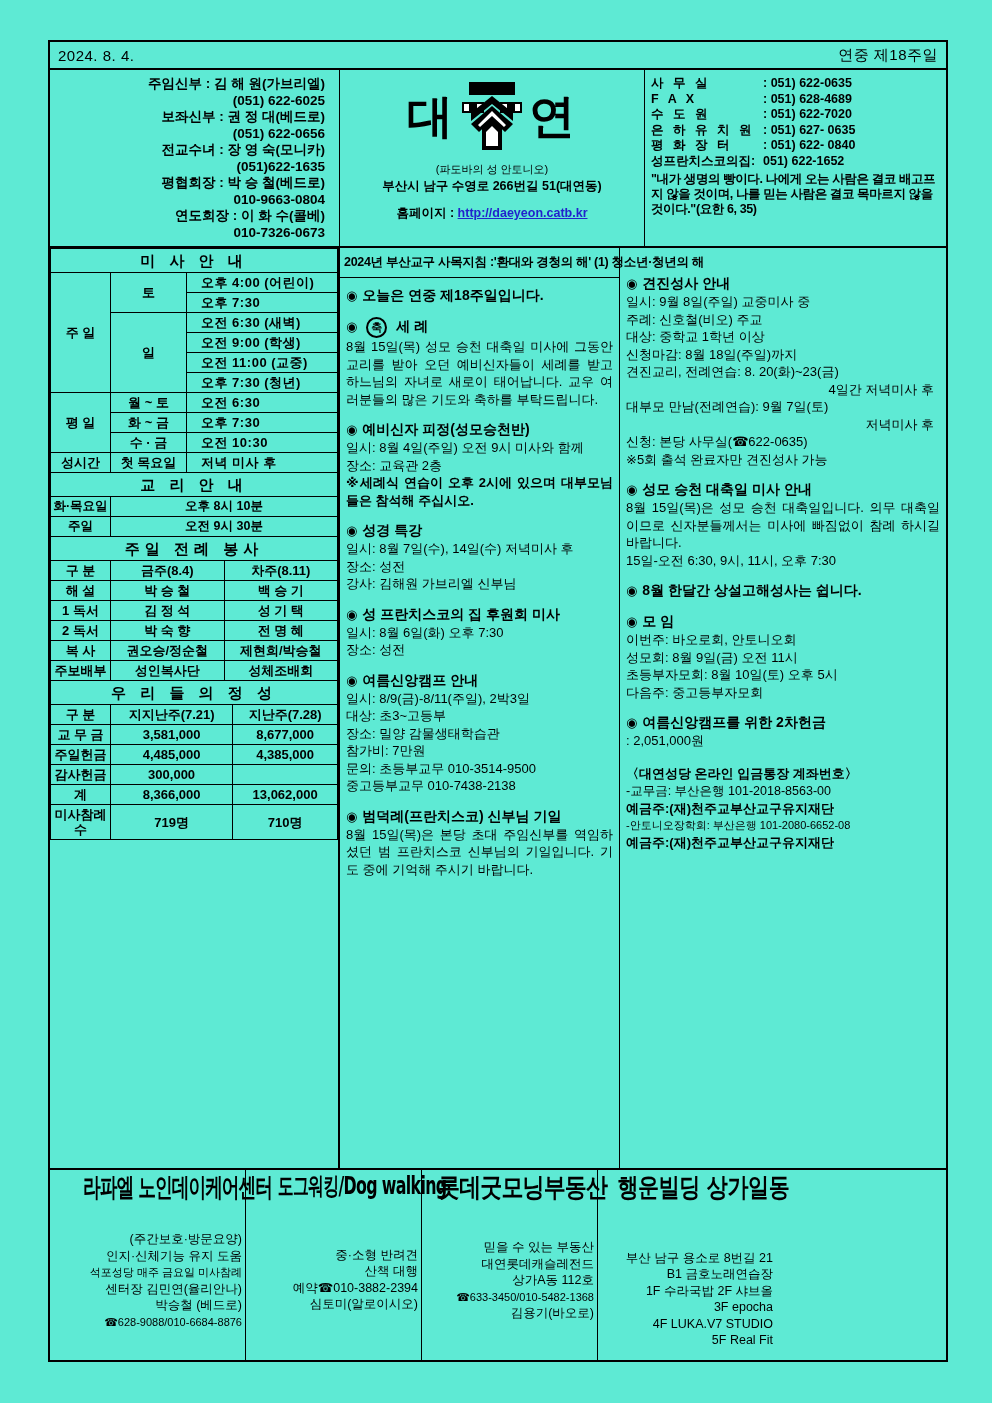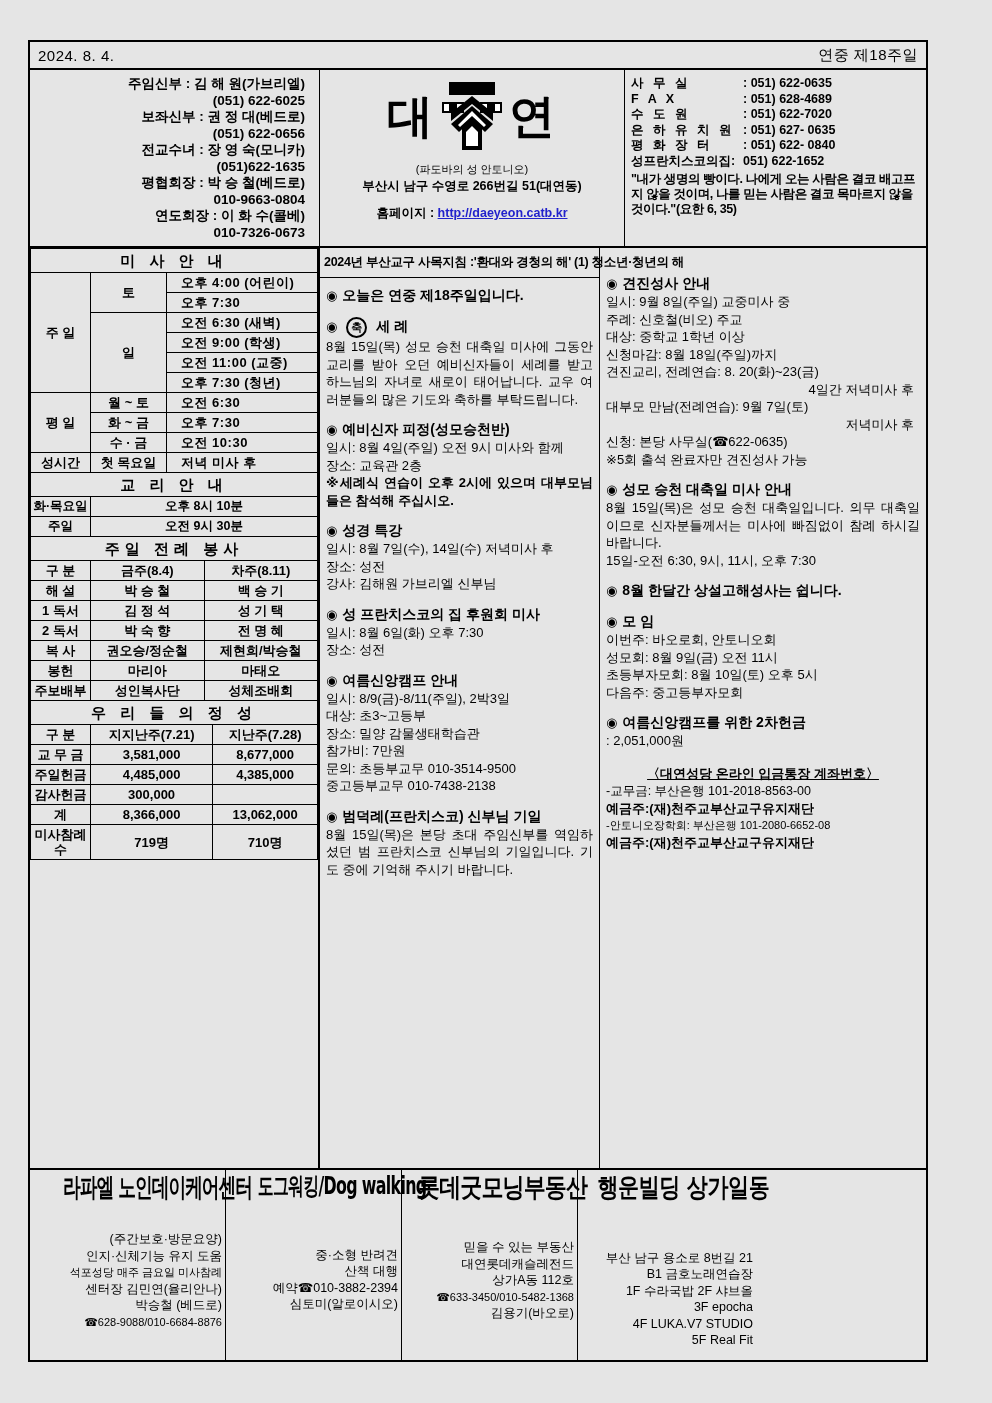--- a/index.html
+++ b/index.html
@@ -6,22 +6,22 @@
   html, body {
     margin: 0; padding: 0;
     background: #ffffff;
     font-family: "Liberation Sans", "DejaVu Sans", sans-serif;
   }
   body { width: 992px; height: 1403px; overflow: hidden; }
 
   .page {
     position: relative;
     width: 992px; height: 1403px;
-    background: #e5e5e5;
-    padding: 40px 44px 40px 28px;
+    background: #5eead4;
+    padding: 40px 44px 40px 48px;
   }
 
   .sheet {
     border: 2px solid #000;
     width: 900px;
     height: 1322px;
     display: flex;
     flex-direction: column;
   }
 
@@ -137,21 +137,21 @@
   .notice .b.bold { font-weight: bold; }
   .notice .rightish { text-align: right; padding-right: 6px; }
   .bullet::before { content: "\25C9"; font-size: 13px; }
   .chuk {
     display: inline-flex; align-items: center; justify-content: center;
     width: 21px; height: 21px; border: 2px solid #000; border-radius: 50%;
     font-size: 11px; font-weight: bold; margin: 0 4px; vertical-align: -4px;
   }
 
   .acct { margin-top: 14px; }
-  .acct .title { font-size: 13px; font-weight: bold; text-align: center; line-height: 19px; text-decoration: underline; }
+  .acct .title { font-size: 13px; font-weight: bold; line-height: 19px; }
   .acct .line { font-size: 12.5px; line-height: 17px; }
   .acct .line.bold { font-weight: bold; font-size: 13px; }
   .acct .line.sm { font-size: 11px; font-weight: normal; }
 
   
   .ads { display: flex; flex: 0 0 auto; height: 190px; }
   .ad {
     border-right: 1px solid #000;
     padding: 4px 3px 3px 3px;
     text-align: right;
@@ -358,25 +358,20 @@
                 <td>2 독서</td>
                 <td>박 숙 향</td>
                 <td>전 명 혜</td>
               </tr>
               <tr>
                 <td>복  사</td>
                 <td>권오승/정순철</td>
                 <td>제현희/박승철</td>
               </tr>
               <tr>
-                <td>봉헌</td>
-                <td>마리아</td>
-                <td>마태오</td>
-              </tr>
-              <tr>
                 <td>주보배부</td>
                 <td>성인복사단</td>
                 <td>성체조배회</td>
               </tr>
             </tbody>
         </table>
         <table class="t" style="margin-top:-1px">
           <tbody id="off-host">
               <tr>
                 <td class="ttl" colspan="3">우 리 들 의 정 성</td>

